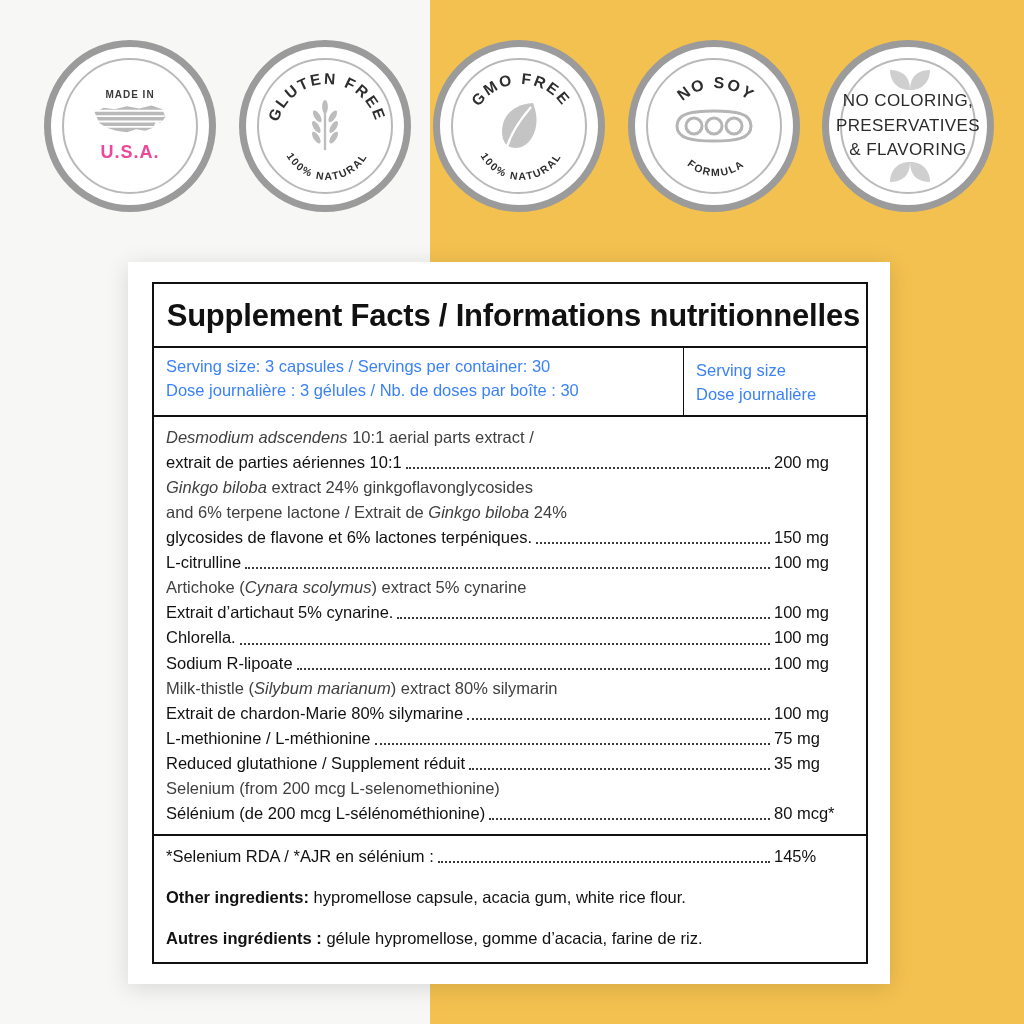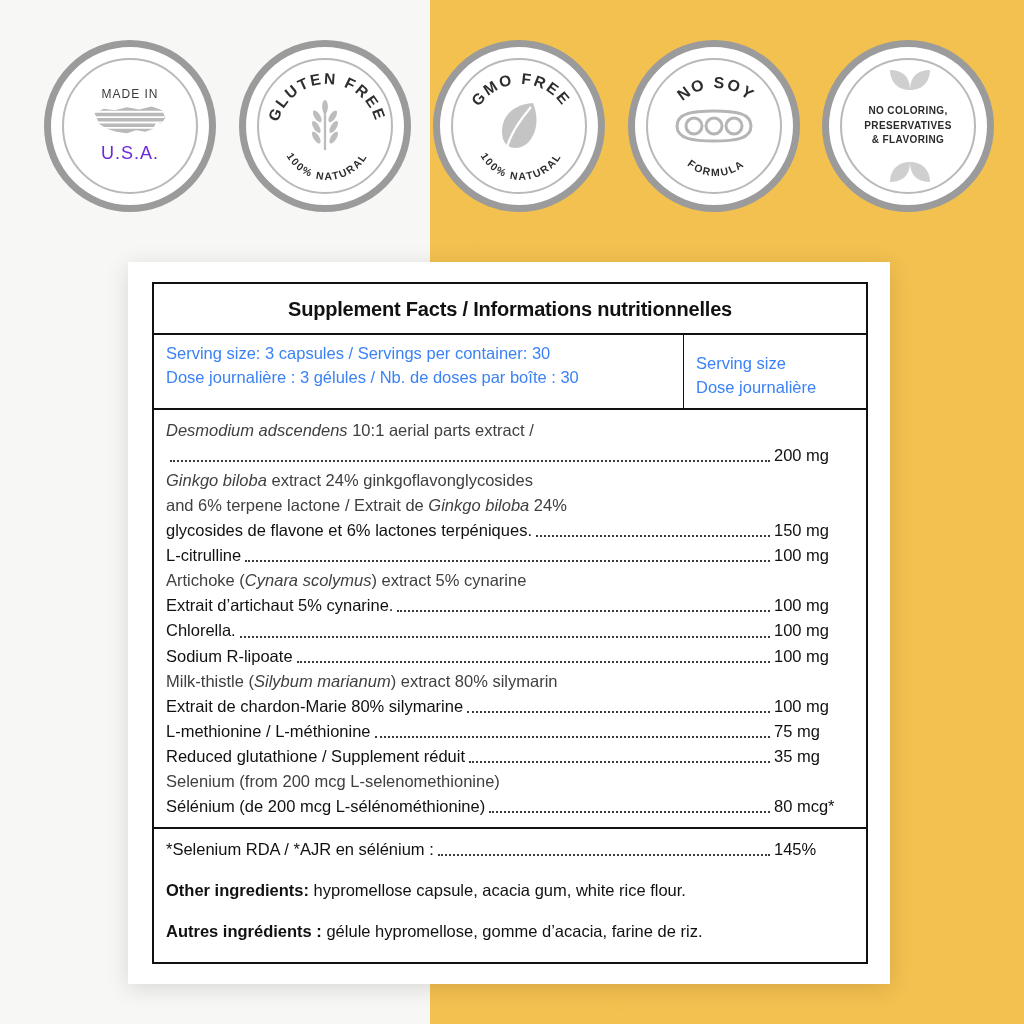--- a/index.html
+++ b/index.html
@@ -62,48 +62,48 @@
     border-radius: 50%;
     border: 2px solid #b9b9b9;
     display: flex;
     flex-direction: column;
     align-items: center;
     justify-content: center;
     position: relative;
     text-align: center;
   }
   .b-top-text {
-    font-size: 12px;
-    font-weight: normal;
+    font-size: 10px;
+    font-weight: bold;
     letter-spacing: 1px;
     color: #3a3a3a;
     line-height: 1.1;
   }
   .b-mid-text {
     font-size: 18px;
-    font-weight: normal;
+    font-weight: bold;
     letter-spacing: 1px;
-    color: #6d28d9;
+    color: #ec4899;
   }
   
   .arc-svg { position: absolute; top: 0; left: 0; width: 136px; height: 136px; }
   .arc-svg text { font-family: "Liberation Sans", sans-serif; font-weight: bold; fill: #2e2e2e; }
 
   .usa-map {
     width: 78px; height: 40px;
     margin-bottom: 2px;
   }
   .wheat { width: 46px; height: 56px; }
   .leaf-shape { width: 52px; height: 58px; }
   .soy-pod { width: 86px; height: 34px; }
   .leaf-deco { position: absolute; }
 
   .badge5-text {
-    font-size: 10px;
-    font-weight: bold;
+    font-size: 17px;
+    font-weight: normal;
     color: #2b2b2b;
     line-height: 1.45;
     letter-spacing: 0.4px;
   }
 
   
   .panel-shadow {
     position: absolute;
     left: 128px; top: 262px;
     width: 762px; height: 722px;
@@ -114,40 +114,40 @@
   .panel {
     position: absolute;
     left: 152px; top: 282px;
     width: 716px; height: 682px;
     background: #ffffff;
     border: 2px solid #111111;
     z-index: 3;
     padding: 0;
   }
   .sf-title {
-    text-align: center;
-    font-size: 20px;
+    text-align: right;
+    font-size: 31px;
     font-weight: bold;
     color: #111;
     padding: 14px 6px 12px 6px;
     border-bottom: 2px solid #111;
     letter-spacing: -0.2px;
   }
   .serving-row {
     display: flex;
     border-bottom: 2px solid #111;
   }
   .serving-left {
     flex: 1 1 auto;
     padding: 7px 10px 8px 12px;
     border-right: 1.5px solid #111;
   }
   .serving-right {
     width: 182px;
-    padding: 17px 10px 8px 12px;
+    padding: 11px 10px 8px 12px;
   }
   .serving-line {
     font-size: 16.5px;
     color: #3b82f6;
     line-height: 1.45;
   }
   .ing-block {
     padding: 8px 10px 8px 12px;
     border-bottom: 2px solid #111;
   }
@@ -321,20 +321,21 @@
       </div>
       <div class="serving-right">
         <div class="serving-line">Serving size</div>
         <div class="serving-line">Dose journalière</div>
       </div>
     </div>
 
     <div class="ing-block" id="ingredients">
         <div class="ing-plain"><em>Desmodium adscendens</em> 10:1 aerial parts extract /</div>
         <div class="ing-row">
+          <span class="ing-name">extrait de parties aériennes 10:1</span>
           <span class="dots"></span>
           <span class="ing-amt">200 mg</span>
         </div>
         <div class="ing-plain"><em>Ginkgo biloba</em> extract 24% ginkgoflavonglycosides</div>
         <div class="ing-plain">and 6% terpene lactone / Extrait de <em>Ginkgo biloba</em> 24%</div>
         <div class="ing-row">
           <span class="ing-name">glycosides de flavone et 6% lactones terpéniques.</span>
           <span class="dots"></span>
           <span class="ing-amt">150 mg</span>
         </div>

